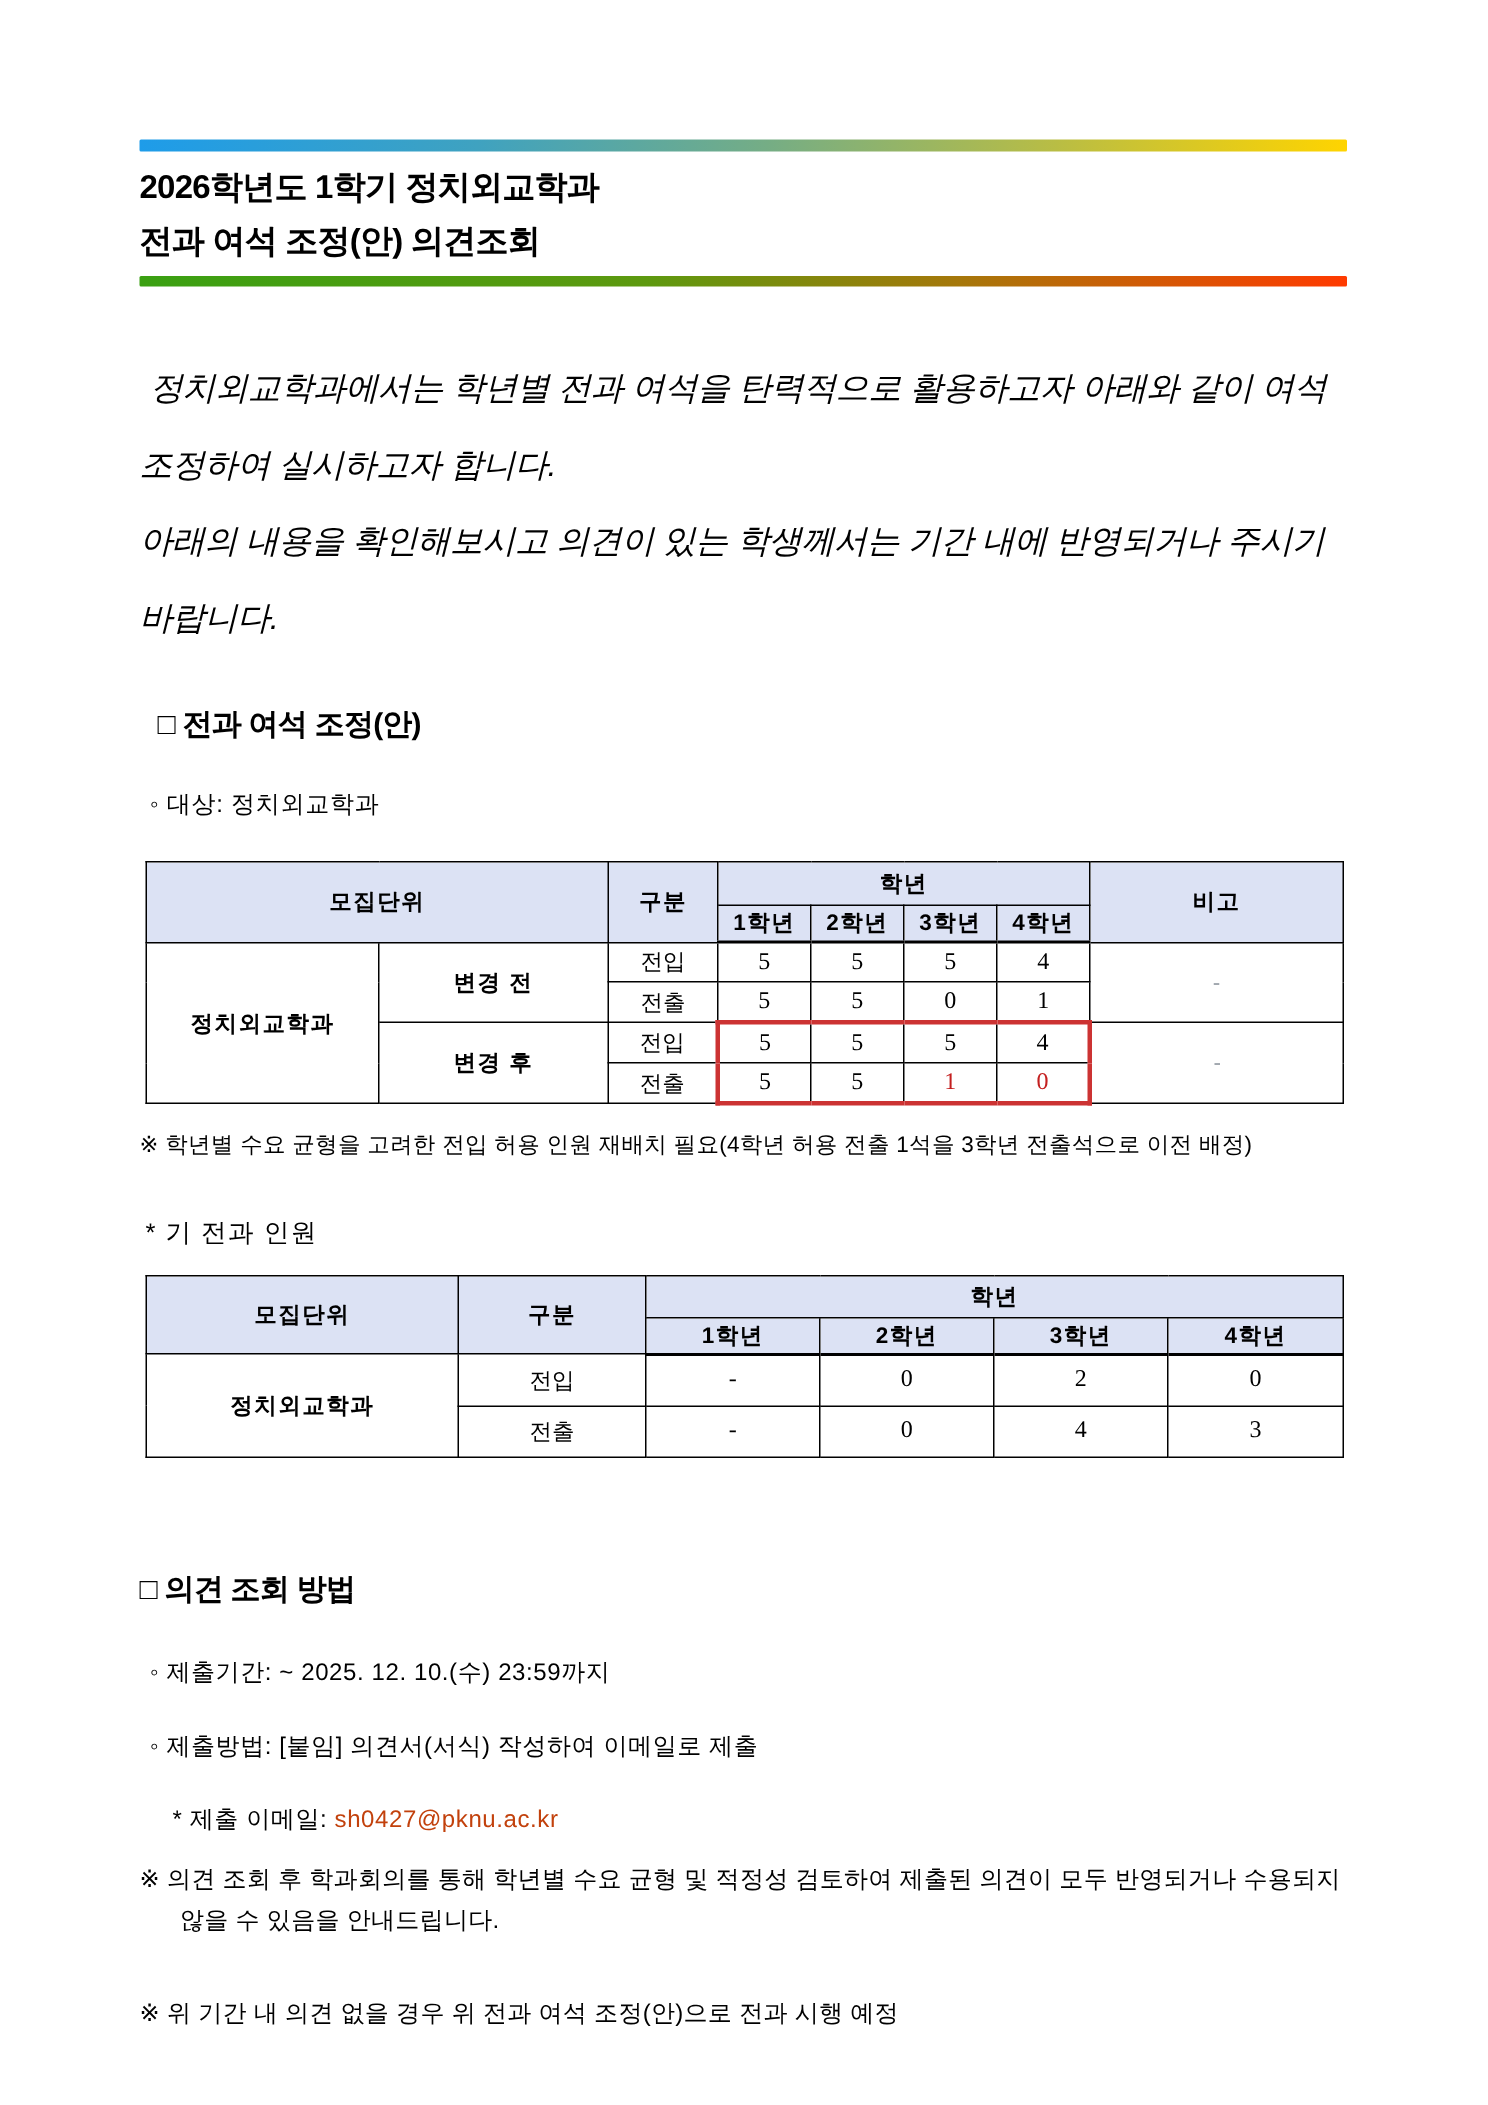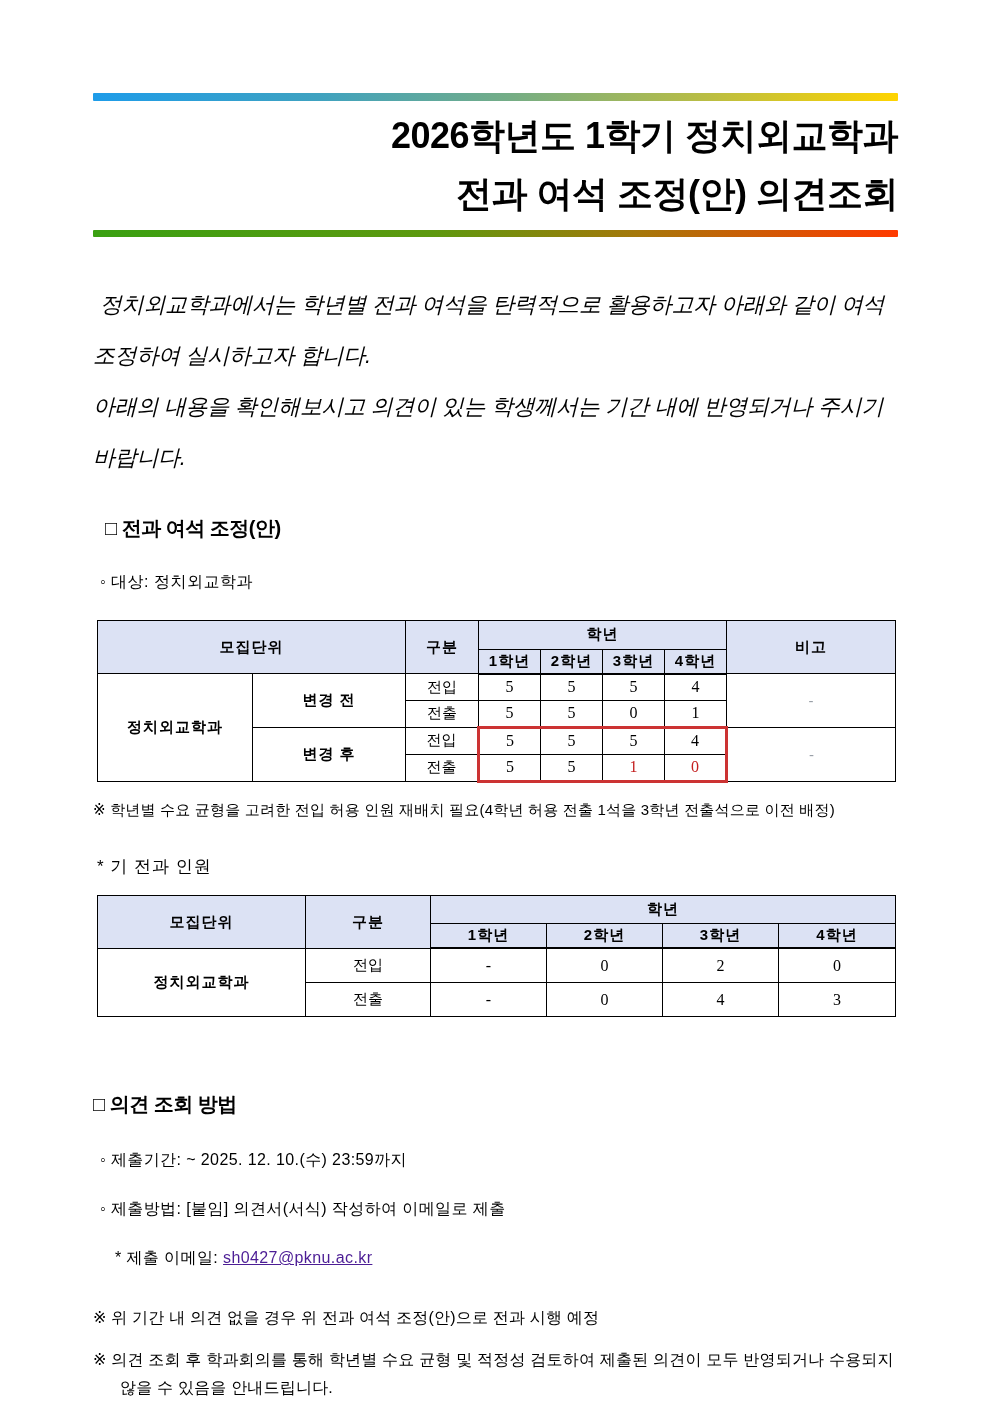--- a/index.html
+++ b/index.html
@@ -7,21 +7,21 @@
     width:992px;height:1403px;background:#ffffff;color:#000;
     font-family:"Liberation Sans","DejaVu Sans",sans-serif;
     overflow:hidden;
   }
   .content{box-sizing:border-box;width:992px;padding:93px 94px 0 93px;}
 
   
   .gbar{width:100%;border-radius:1px;}
   .gbar.top{height:8px;background:linear-gradient(90deg,#1e9ce9 0%,#3fa2c0 28%,#75ad85 52%,#b9bd44 76%,#ffd400 100%);}
   .gbar.bottom{height:7px;background:linear-gradient(90deg,#3aa012 0%,#5d990f 42%,#a6770a 68%,#ff3a00 100%);}
-  .doc-title{text-align:right;font-size:36px;font-weight:bold;line-height:1.62;margin:6px 0;letter-spacing:-0.5px;}
+  .doc-title{text-align:left;font-size:22px;font-weight:bold;line-height:1.62;margin:6px 0;letter-spacing:-0.5px;}
   .doc-title span{display:block;}
 
   
   .intro{margin:42px 0 0 0;font-size:22px;line-height:2.32;letter-spacing:-0.3px;font-style:italic;}
   .intro .l1{text-indent:7px;}
 
   
   .sec-heading{font-size:20px;font-weight:bold;letter-spacing:-0.5px;margin:0;}
   .h-adjust{margin-top:32px;margin-left:12px;}
   .h-method{margin-top:74px;}
@@ -54,21 +54,21 @@
   
   .notes{margin-top:17px;font-size:15px;letter-spacing:0.2px;}
   .notes p{margin:0 0 13px 0;line-height:1.3;}
   .subnote{margin-top:36px;font-size:17px;padding-left:4px;letter-spacing:1px;}
 
   
   .m-line{font-size:16px;padding-left:7px;letter-spacing:0.4px;margin:0;}
   .m-period{margin-top:32px;}
   .m-method{margin-top:28px;}
   .m-email{margin-top:28px;padding-left:22px;font-size:16px;letter-spacing:0.4px;}
-  .email-link{color:#4c1d95;text-decoration:underline;cursor:pointer;}
+  .email-link{color:#c2410c;cursor:pointer;}
   .warn{font-size:16px;letter-spacing:0.2px;line-height:1.7;margin:0;padding-left:27px;text-indent:-27px;}
   .w1{margin-top:35px;}
   .w2{margin-top:15px;width:805px;box-sizing:border-box;}
 </style>
 </head>
 <body>
 
 <div class="content">
 
   <header>
@@ -197,16 +197,16 @@
   <h2 class="sec-heading h-method">□ 의견 조회 방법</h2>
 
   <p class="m-line m-period">◦ 제출기간: ~ 2025. 12. 10.(수) 23:59까지</p>
   <p class="m-line m-method">◦ 제출방법: [붙임] 의견서(서식) 작성하여 이메일로 제출</p>
 
   <p class="m-email">
     <span>* 제출 이메일:</span>
     <a class="email-link">sh0427@pknu.ac.kr</a>
   </p>
 
+  <p class="warn w2">※ 의견 조회 후 학과회의를 통해 학년별 수요 균형 및 적정성 검토하여 제출된 의견이 모두 반영되거나 수용되지 않을 수 있음을 안내드립니다.</p>
   <p class="warn w1">※ 위 기간 내 의견 없을 경우 위 전과 여석 조정(안)으로 전과 시행 예정</p>
-  <p class="warn w2">※ 의견 조회 후 학과회의를 통해 학년별 수요 균형 및 적정성 검토하여 제출된 의견이 모두 반영되거나 수용되지 않을 수 있음을 안내드립니다.</p>
 
 </div>
 
 </body></html>

